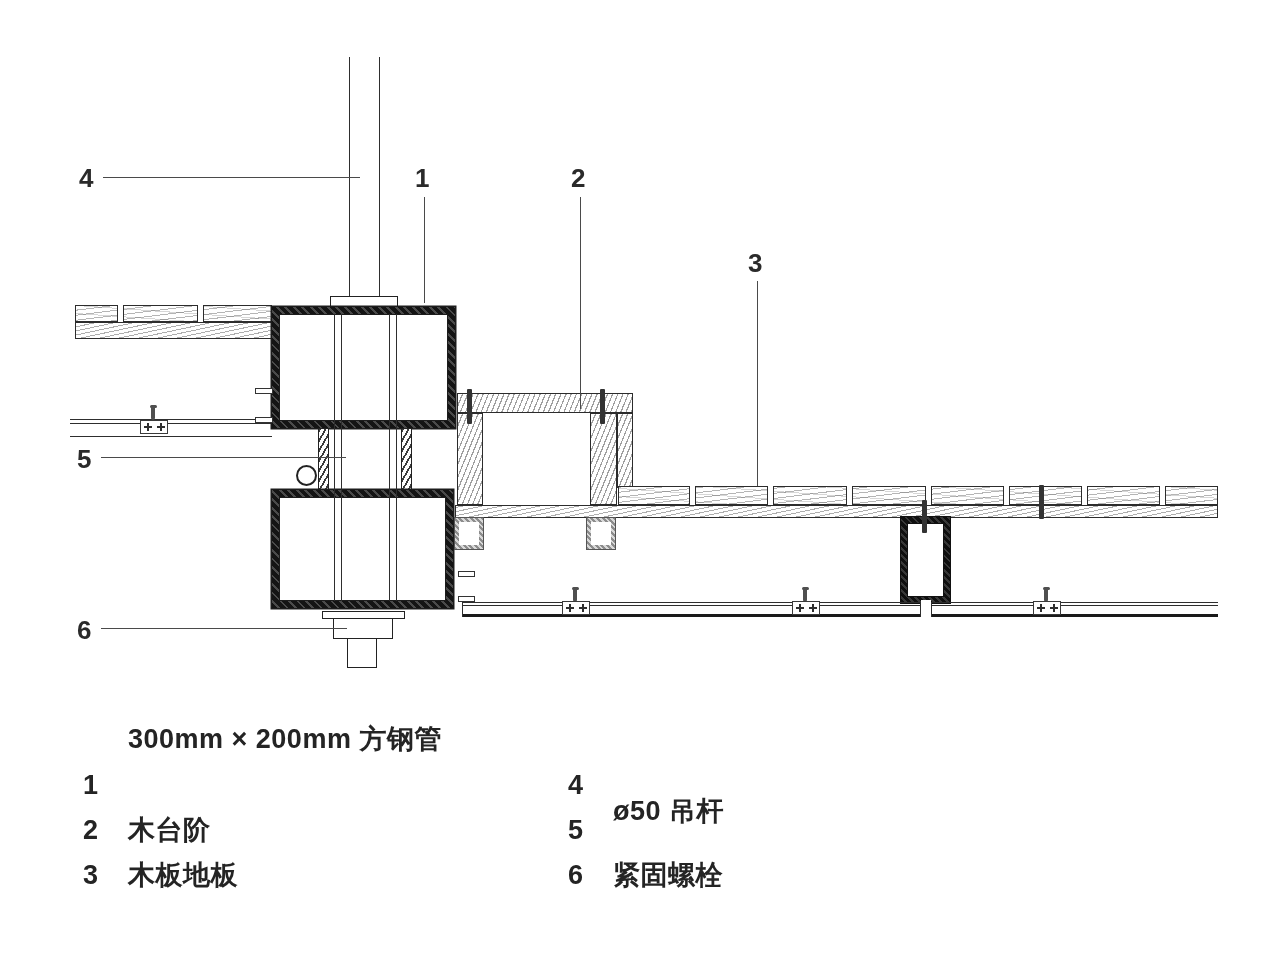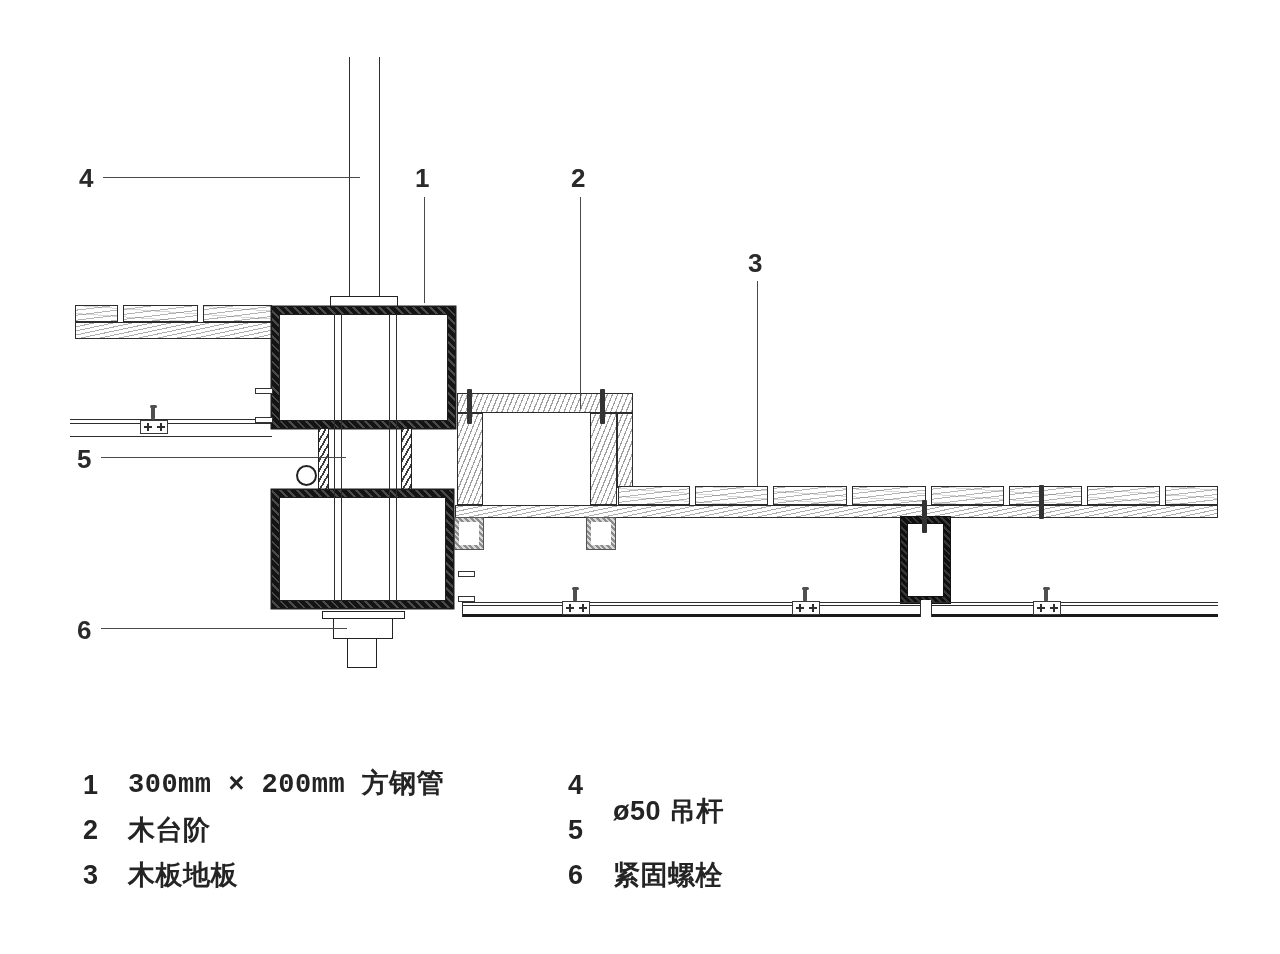--- a/index.html
+++ b/index.html
@@ -197,21 +197,21 @@
   <span class="callout" style="left:748px;top:250px;">3</span>
   <div class="vline leader" style="left:756.5px;top:281px;height:205px;width:1.2px;"></div>
 
   <span class="callout" style="left:77px;top:446px;">5</span>
   <div class="hline leader" style="left:101px;top:457px;width:245px;height:1.2px;z-index:7;"></div>
 
   <span class="callout" style="left:77px;top:617px;">6</span>
   <div class="hline leader" style="left:101px;top:628px;width:246px;height:1.2px;z-index:7;"></div>
 
   <span class="legend-num" style="left:83px;top:770px;">1</span>
-  <span class="legend-text" style="left:128px;top:770px;font-family:Liberation Mono, monospace;">300mm × 200mm 方钢管</span>
+  <span class="legend-text" style="left:128px;top:724px;">300mm × 200mm 方钢管</span>
   <span class="legend-num" style="left:83px;top:815px;">2</span>
   <span class="legend-text" style="left:128px;top:815px;">木台阶</span>
   <span class="legend-num" style="left:83px;top:860px;">3</span>
   <span class="legend-text" style="left:128px;top:860px;">木板地板</span>
 
   <span class="legend-num" style="left:568px;top:770px;">4</span>
   <span class="legend-text" style="left:613px;top:796px;">ø50 吊杆</span>
   <span class="legend-num" style="left:568px;top:815px;">5</span>
   <span class="legend-num" style="left:568px;top:860px;">6</span>
   <span class="legend-text" style="left:613px;top:860px;">紧固螺栓</span>

